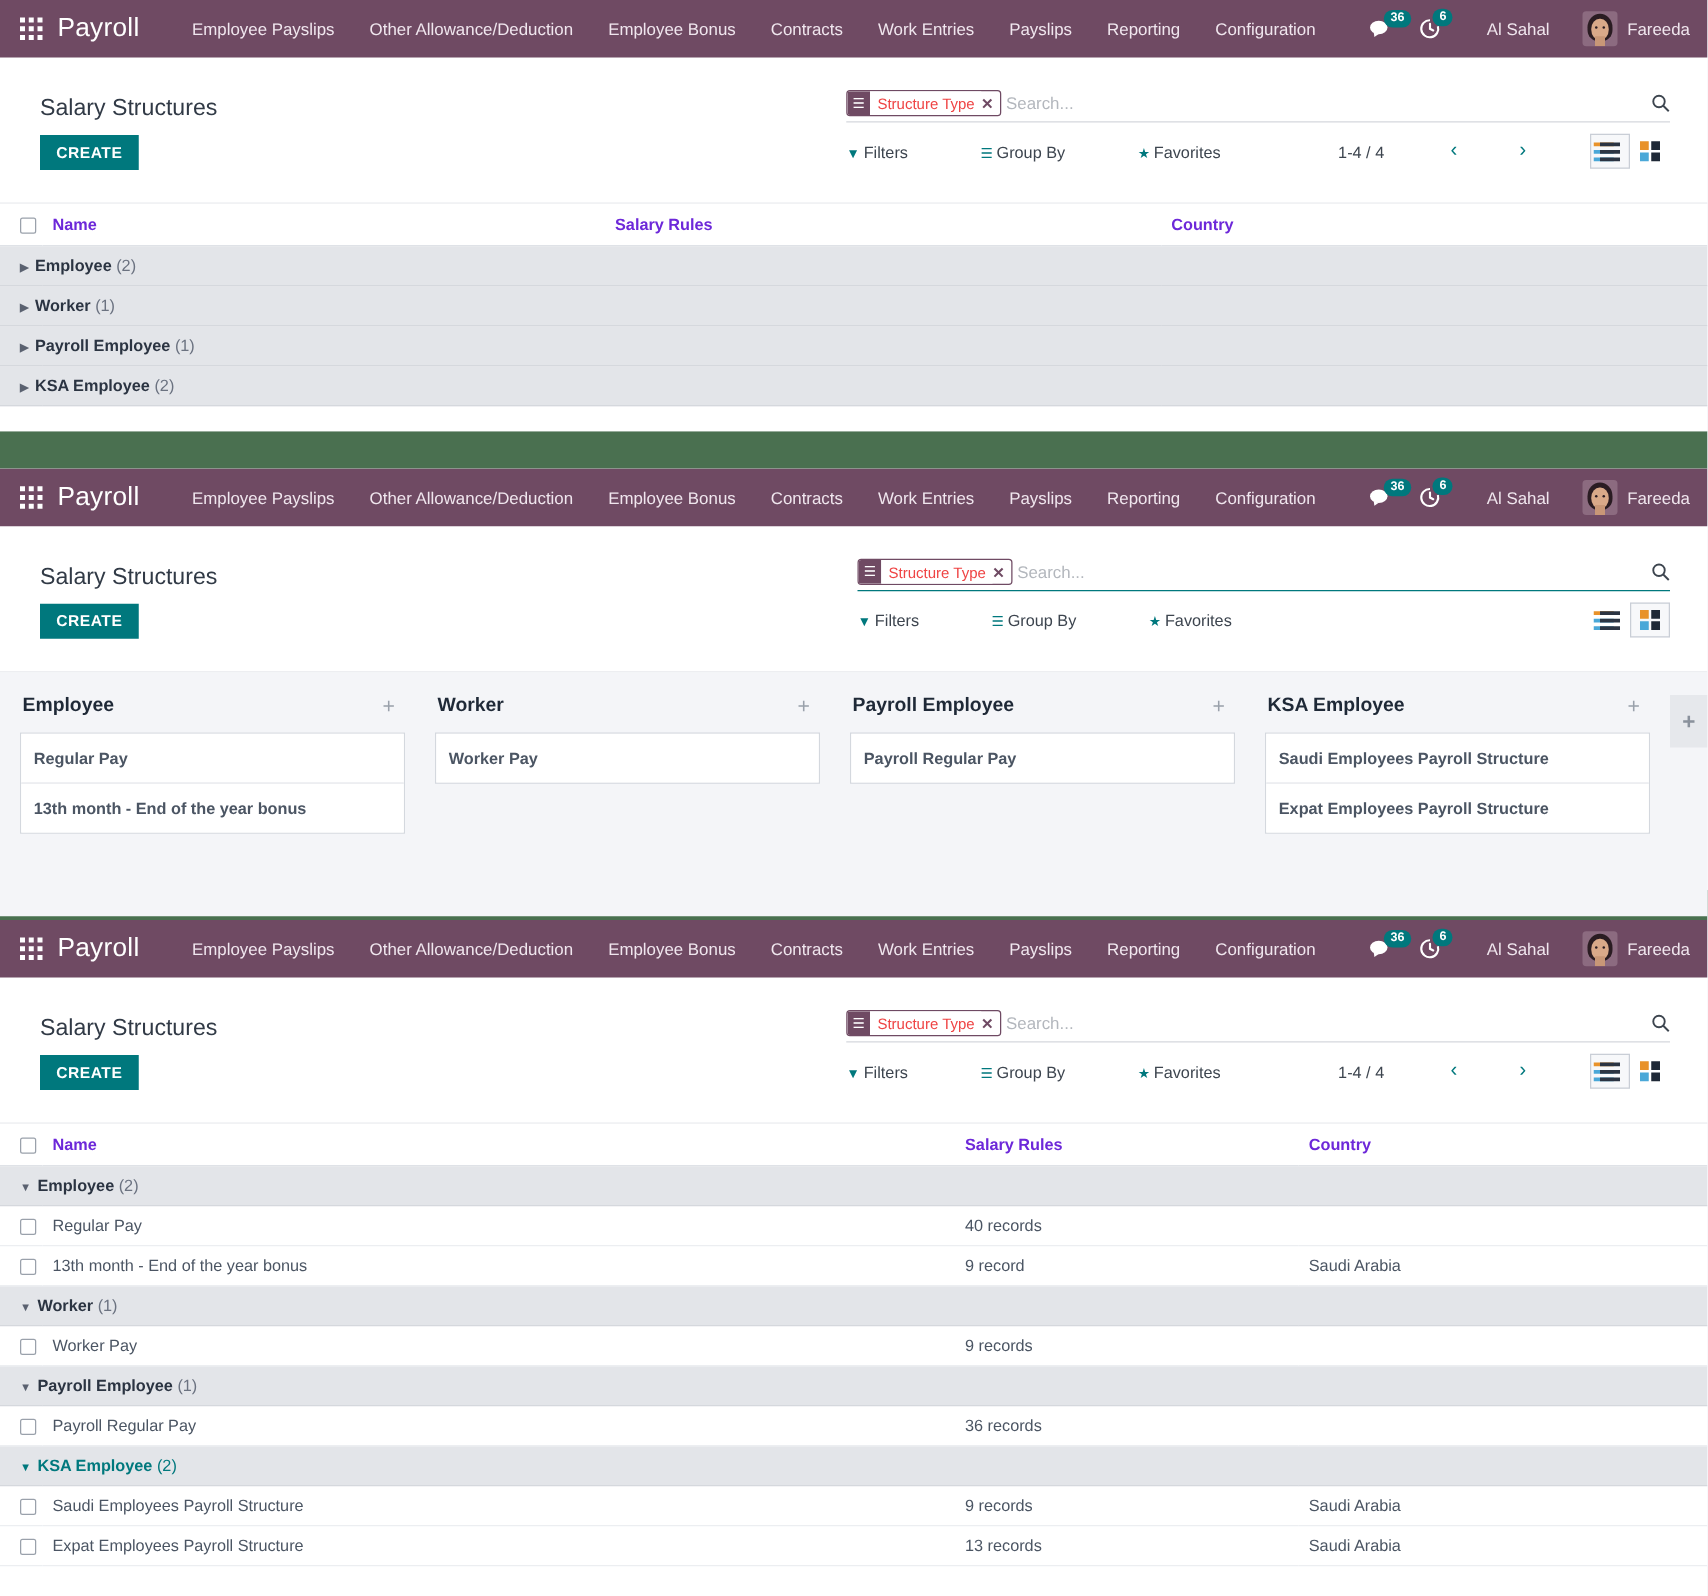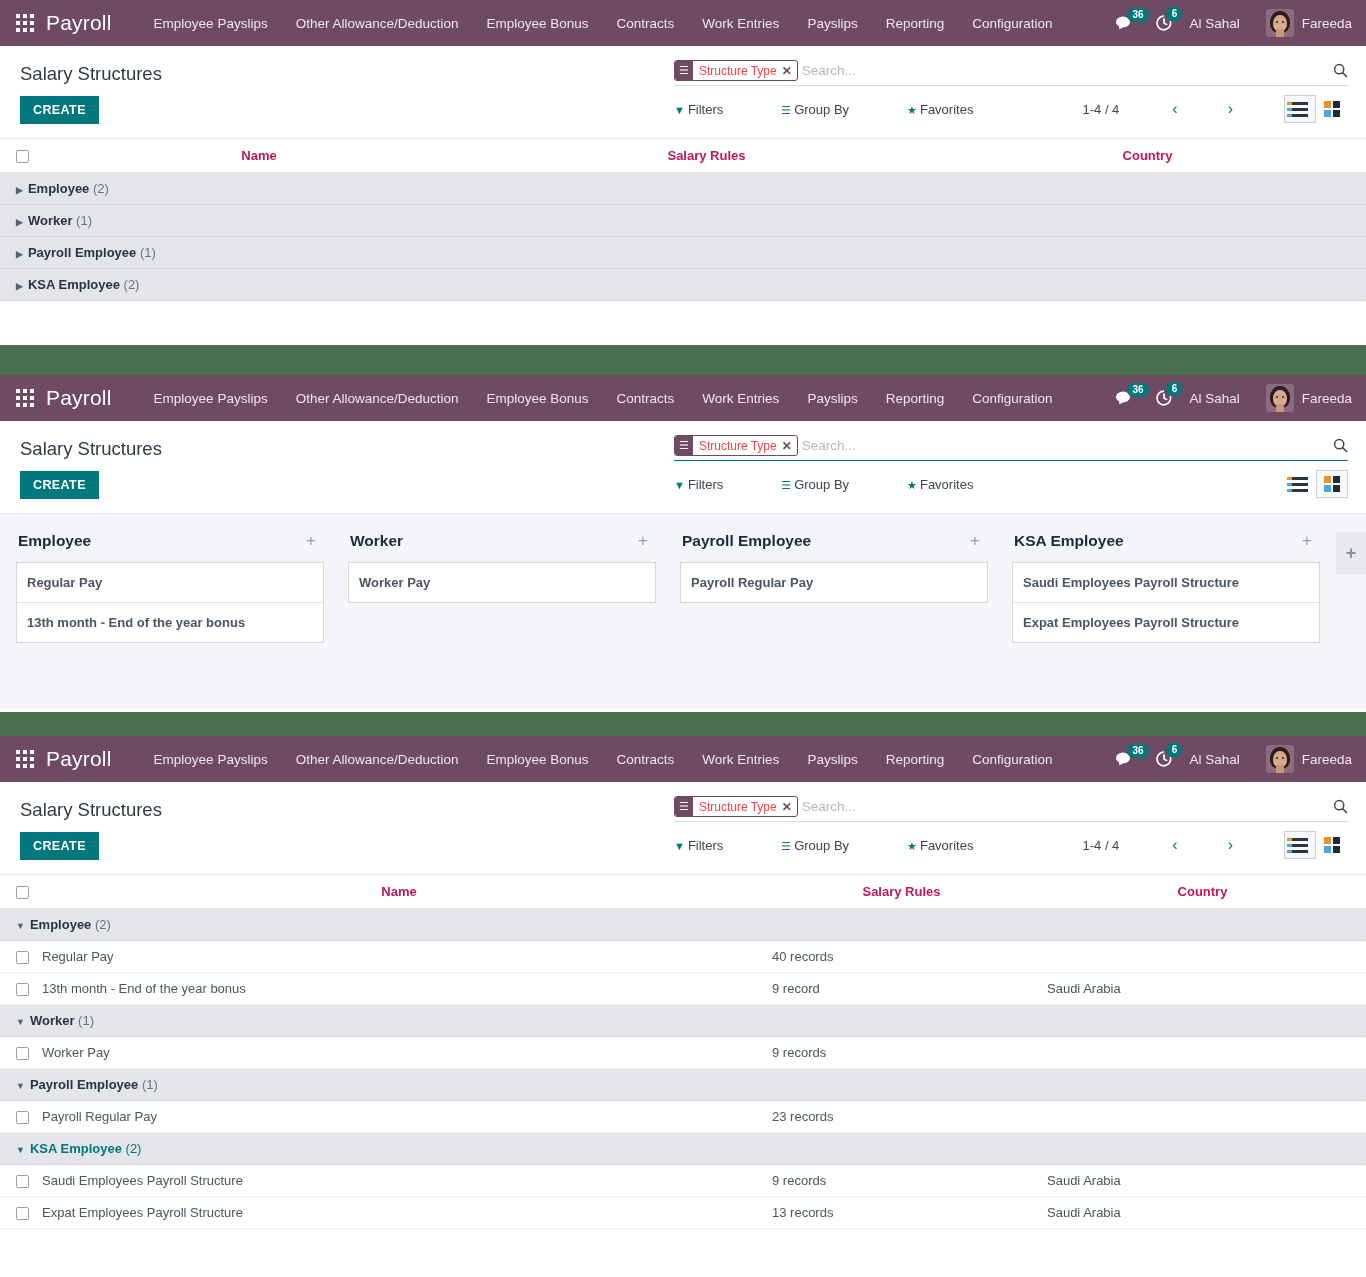--- a/index.html
+++ b/index.html
@@ -34,35 +34,35 @@
     font-size: 13.5px; color: #f0e6ee; padding: 0 14px; height: 46px;
     display: flex; align-items: center; cursor: pointer; white-space: nowrap;
   }
   .nav-right { margin-left: auto; display: flex; align-items: center; padding-right: 14px; }
   .nav-icon { position: relative; margin-left: 12px; cursor: pointer; display: flex; align-items: center; }
   .badge {
     position: absolute; top: -7px; left: 11px; background: #00787d; color: #fff;
     font-size: 10px; font-weight: 700; border-radius: 9px; padding: 1px 5px 1px 5px;
     line-height: 12px; min-width: 16px; text-align: center;
   }
-  .nav-company { font-size: 13.5px; color: #f0e6ee; margin-left: 16px; cursor: pointer; }
+  .nav-company { font-size: 13.5px; color: #f0e6ee; margin-left: 36px; cursor: pointer; }
   .nav-user { display: flex; align-items: center; margin-left: 26px; cursor: pointer; }
   .avatar {
     width: 28px; height: 28px; border-radius: 3px; margin-right: 8px; overflow: hidden;
     background: #8c6b80; position: relative;
   }
   .avatar .hair { position:absolute; left:4px; top:2px; width:20px; height:22px; border-radius:50% 50% 42% 42%; background:#2a1c22; }
   .avatar .face { position:absolute; left:7px; top:6px; width:14px; height:17px; border-radius:48%; background:#d9a989; }
   .avatar .neck { position:absolute; left:10px; top:20px; width:8px; height:8px; background:#c89777; }
   .avatar .eyeL, .avatar .eyeR { position:absolute; top:12px; width:2px; height:2px; background:#2a1c22; border-radius:50%; }
   .avatar .eyeL { left:10px; } .avatar .eyeR { left:16px; }
   .nav-username { font-size: 13.5px; color: #f0e6ee; }
 
   
-  .cp { display: flex; padding: 4px; border-bottom: 1px solid #e7e9ed; background: #fff; }
+  .cp { display: flex; padding: 16px; border-bottom: 1px solid #e7e9ed; background: #fff; }
   .cp-left { width: 670px; padding: 12px 16px 10px 16px; }
   .cp-title { font-size: 18.5px; color: #313a46; font-weight: 400; line-height: 24px; }
   .create-btn {
     margin-top: 10px; background: #00787d; color: #fff; border: none; font-size: 12.5px;
     font-weight: 600; letter-spacing: .4px; padding: 7px 13px; cursor: pointer;
     font-family: "Liberation Sans", sans-serif;
   }
   .cp-right { flex: 1; padding: 10px 14px 0 0; }
 
   .searchbar {
@@ -110,21 +110,21 @@
   .ico-grid { display:grid; grid-template-columns: 7px 7px; grid-template-rows: 7px 7px; gap:2px; }
   .ico-grid i { display:block; background:#1f2937; }
   .ico-grid i:nth-child(1){ background:#e8922a; }
   .ico-grid i:nth-child(2){ background:#1f2937; }
   .ico-grid i:nth-child(3){ background:#4aa8d8; }
   .ico-grid i:nth-child(4){ background:#1f2937; }
 
   
   table.lv { width: 100%; border-collapse: collapse; table-layout: fixed; }
   table.lv th {
-    font-size: 13px; color: #be185d; font-weight: 700; text-align: center;
+    font-size: 13px; color: #6d28d9; font-weight: 700; text-align: left;
     padding: 9px 8px; border-bottom: 1px solid #dfe2e7; background: #fff;
   }
   table.lv td { font-size: 13px; color: #4b5563; padding: 8px 8px; }
   .th-cb { width: 34px; padding-left: 16px !important; }
   .cb {
     width: 13px; height: 13px; border: 1px solid #9aa1ab; border-radius: 2px;
     background: #fff; display: inline-block; vertical-align: middle; cursor: pointer;
   }
   tr.grouprow td {
     background: #e3e5e9; font-size: 13px; font-weight: 700; color: #2b3442;
@@ -570,21 +570,21 @@
           <td class="cell-name">Worker Pay</td>
           <td>9 records</td>
           <td></td>
         </tr>
         <tr class="grouprow">
           <td colspan="4"><span class="caret">▼</span><span>Payroll Employee</span> <span class="cnt">(1)</span></td>
         </tr>
         <tr class="datarow">
           <td class="th-cb" style="padding-left:16px;"><span class="cb"></span></td>
           <td class="cell-name">Payroll Regular Pay</td>
-          <td>23 records</td>
+          <td>36 records</td>
           <td></td>
         </tr>
         <tr class="grouprow hov">
           <td colspan="4"><span class="caret">▼</span><span>KSA Employee</span> <span class="cnt">(2)</span></td>
         </tr>
         <tr class="datarow">
           <td class="th-cb" style="padding-left:16px;"><span class="cb"></span></td>
           <td class="cell-name">Saudi Employees Payroll Structure</td>
           <td>9 records</td>
           <td>Saudi Arabia</td>

